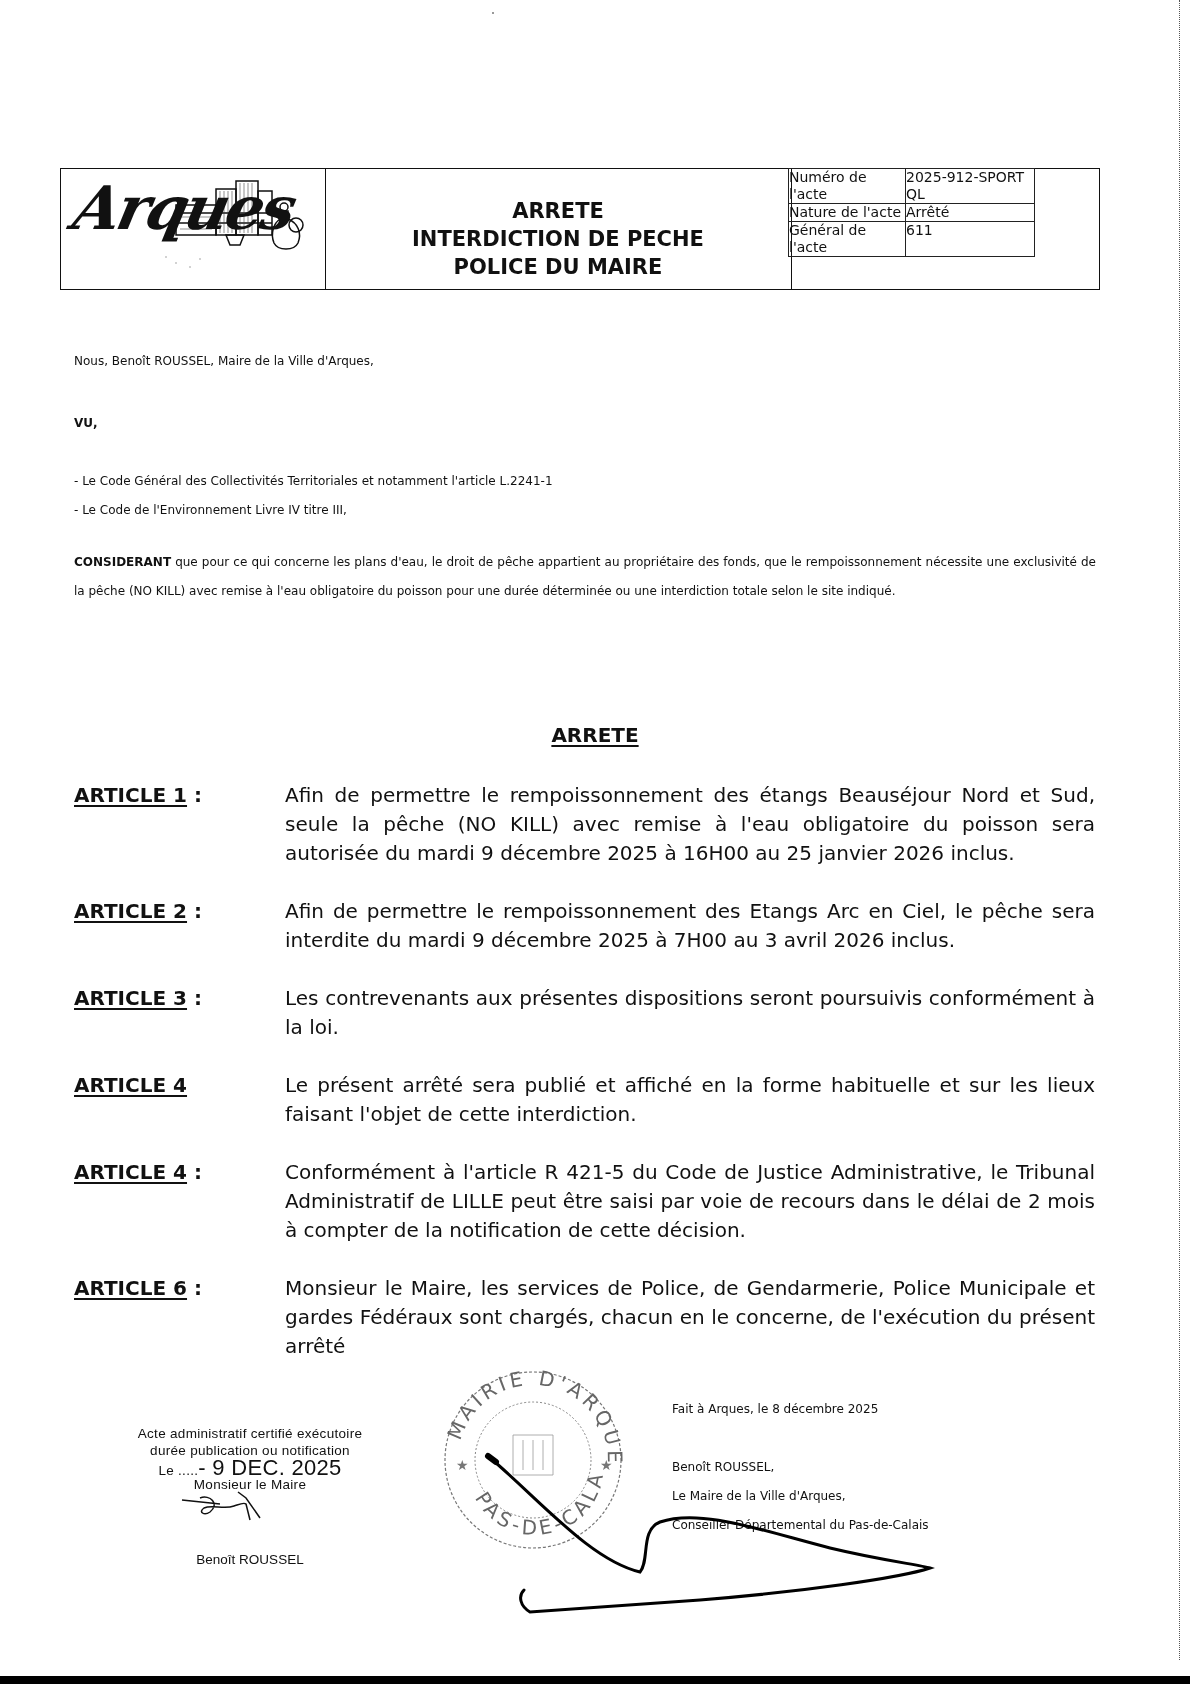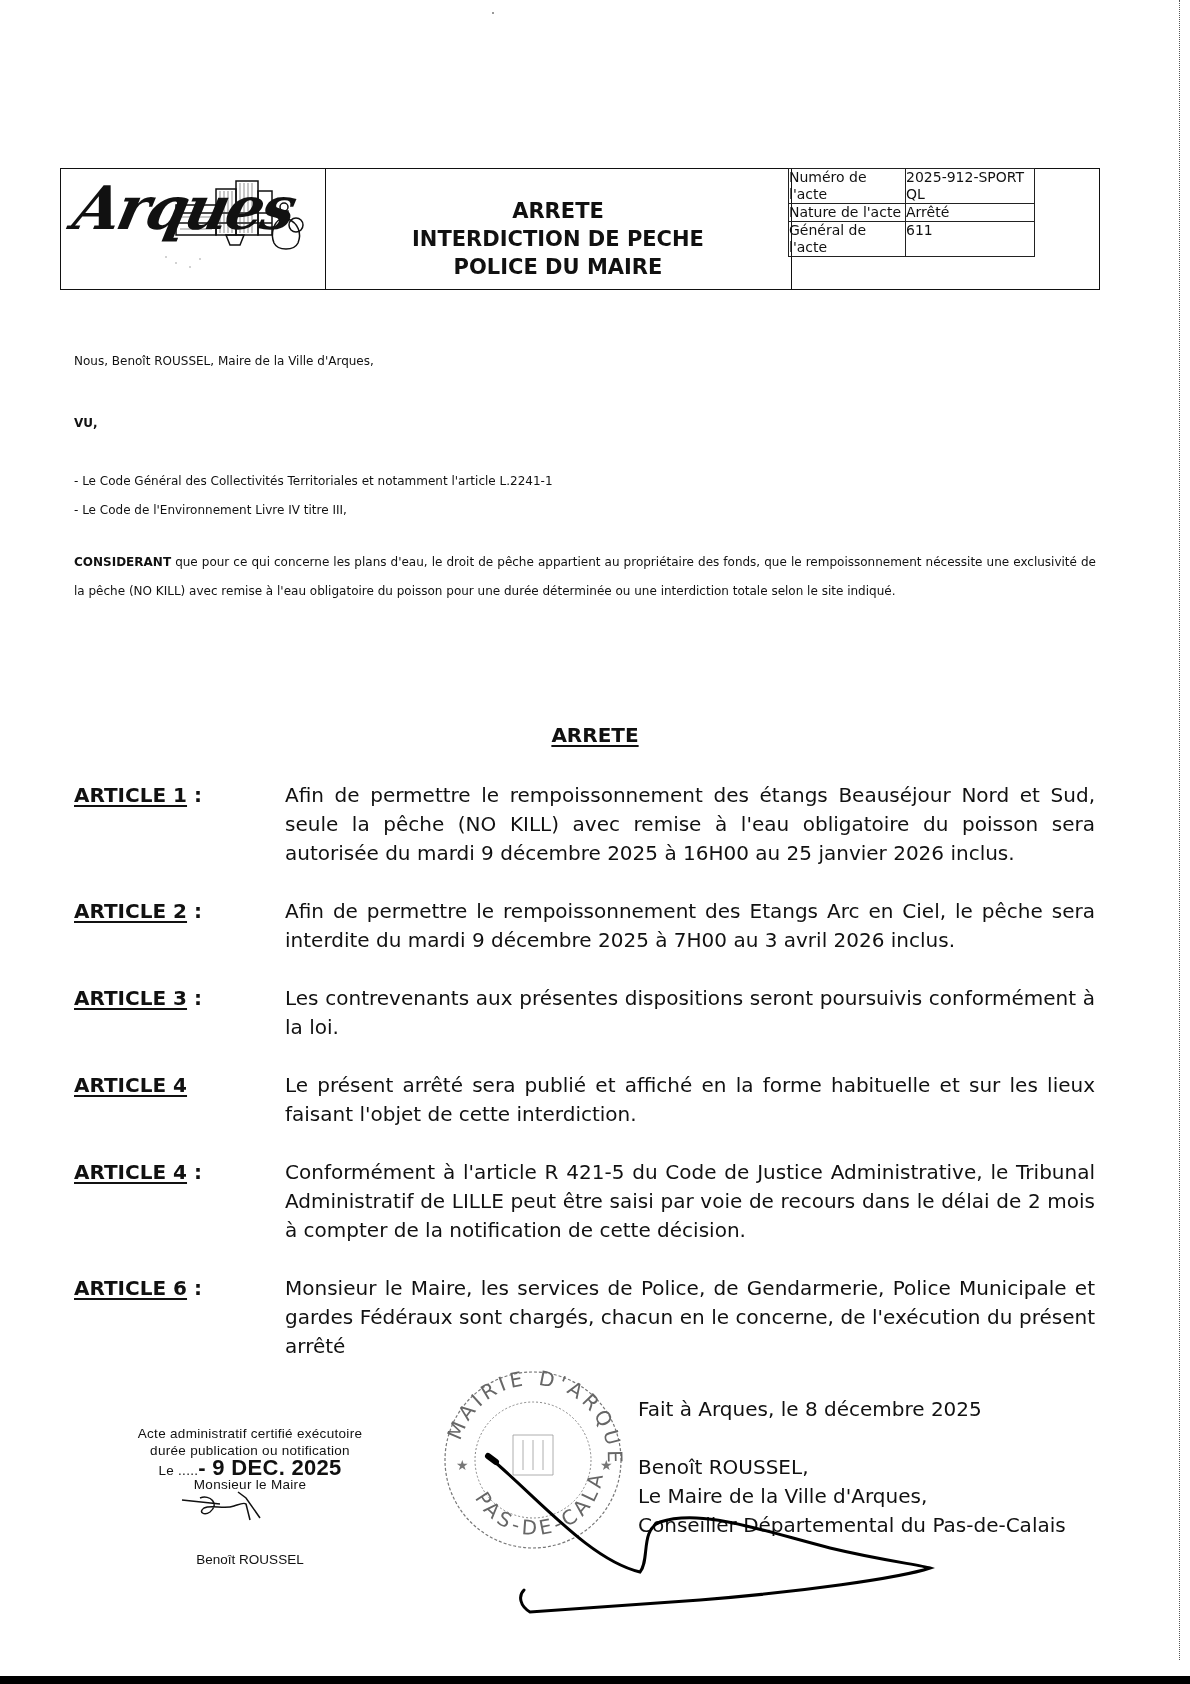--- a/index.html
+++ b/index.html
@@ -26,24 +26,24 @@
   .text { position:absolute; font-size:12px; line-height:29px; }
   .bold { font-weight:bold; }
   .justify { text-align:justify; }
   .art-label { position:absolute; left:74px; font-size:20px; font-weight:bold; line-height:29px; }
   .art-label u { text-decoration:underline; text-underline-offset:3px; }
   .art-body { position:absolute; left:285px; width:810px; font-size:20px; line-height:29px; text-align:justify; }
   .center-title { position:absolute; left:0; width:1190px; text-align:center; font-size:20px; font-weight:bold; }
   .center-title span { text-decoration:underline; text-underline-offset:3px; }
 
   .cert { position:absolute; left:110px; top:1425px; width:280px; text-align:center; font-family:"Liberation Sans", sans-serif; font-size:13.5px; line-height:17px; letter-spacing:0.3px; }
-  .cert .date { font-weight:bold; font-size:22px; }
+  .cert .date { font-weight:normal; font-size:22px; }
   .cert-name { position:absolute; left:110px; top:1552px; width:280px; text-align:center; font-family:"Liberation Sans", sans-serif; font-size:13.5px; }
 
-  .sig-block { position:absolute; left:638px; font-size:20px; line-height:29px; }
+  .sig-block { position:absolute; left:672px; font-size:12px; line-height:29px; }
   .stamp { position:absolute; left:438px; top:1365px; }
   .sig { position:absolute; left:0; top:0; pointer-events:none; }
 </style>
 </head>
 <body>
 
 <div class="top-dot"></div>
 <div class="right-edge"></div>
 
 <div class="header">

